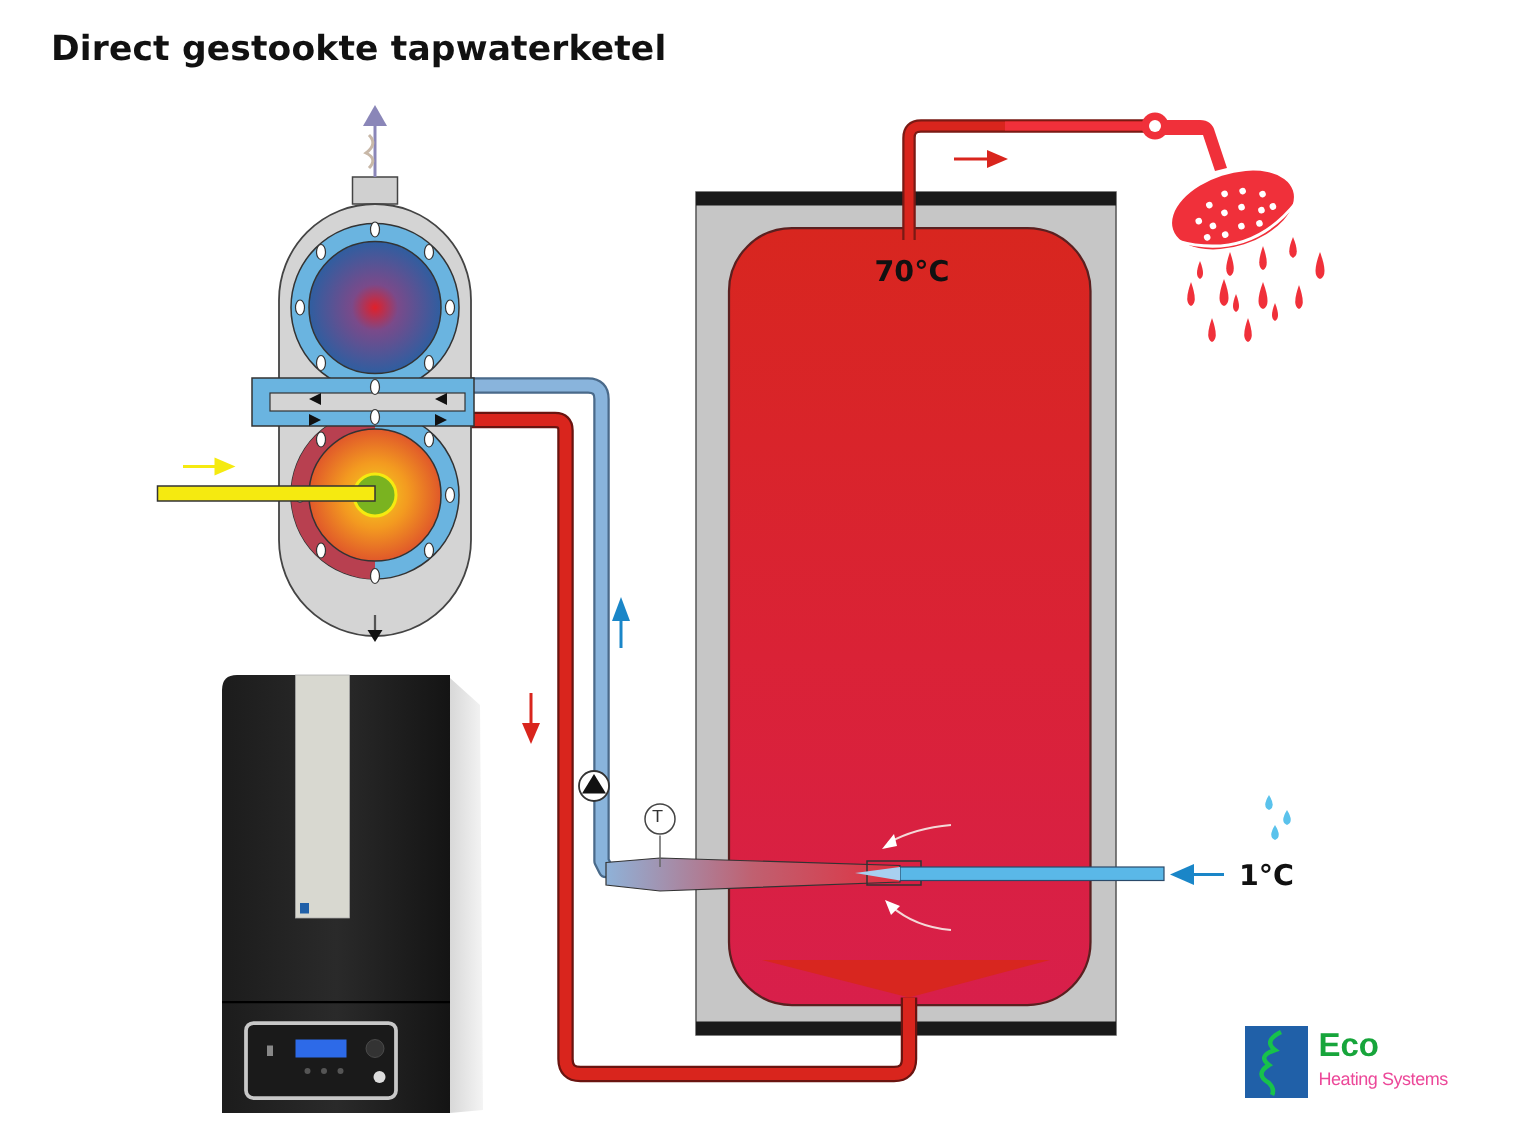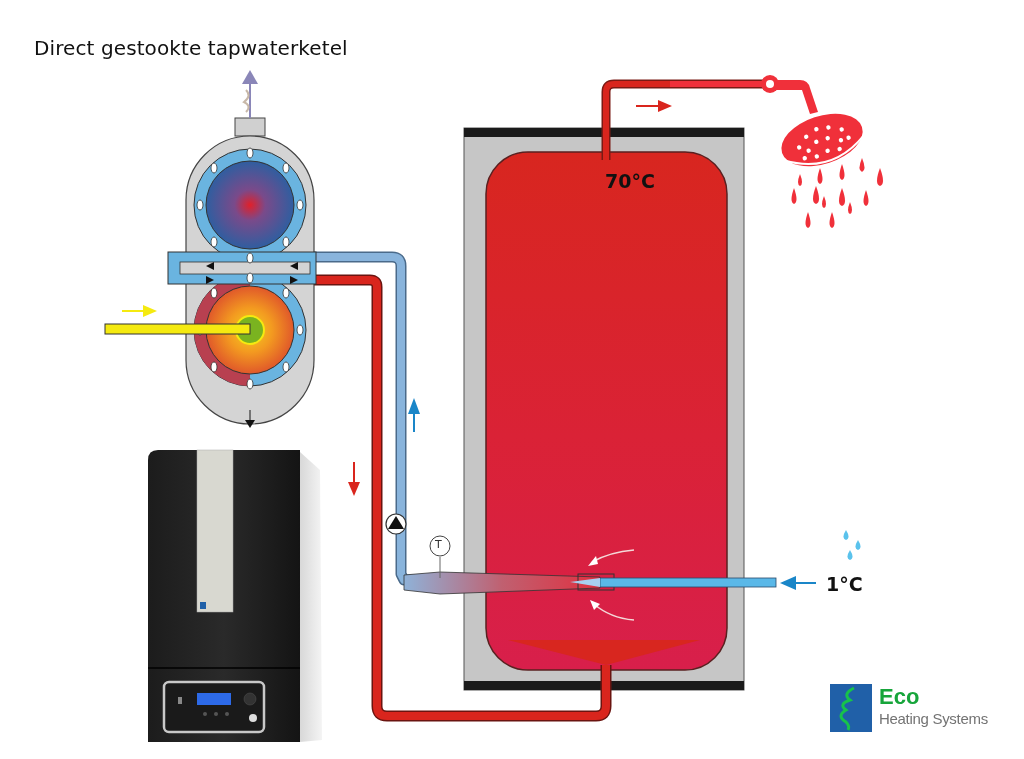--- a/index.html
+++ b/index.html
@@ -1,23 +1,23 @@
 <!DOCTYPE html>
 <html><head>
 <meta charset="utf-8">
 <style>
   html, body { margin: 0; padding: 0; background: #ffffff; }
   body { width: 1024px; height: 759px; position: relative; overflow: hidden; font-family: "DejaVu Sans", sans-serif; }
-  .title { position: absolute; left: 34px; top: 36px; font-size: 20px; font-weight: normal; color: #111; letter-spacing: 0.1px; font-family: "DejaVu Sans", sans-serif; }
+  .title { position: absolute; left: 34px; top: 20px; font-size: 23px; font-weight: bold; color: #111; letter-spacing: 0.1px; font-family: "DejaVu Sans", sans-serif; }
   .stage { position: absolute; left: 0; top: 0; width: 1024px; height: 759px; }
   .label { position: absolute; font-weight: bold; color: #111; font-size: 19px; font-family: "DejaVu Sans", sans-serif; }
   .logo { position: absolute; left: 830px; top: 684px; width: 170px; height: 52px; }
   .logo-box { position: absolute; left: 0; top: 0; width: 42px; height: 48px; background: #2060a8; }
   .logo-eco { position: absolute; left: 49px; top: 2px; font-size: 22px; font-weight: bold; color: #17a53b; font-family: "Liberation Sans", sans-serif; line-height: 22px; text-align: right; }
-  .logo-sub { position: absolute; left: 49px; top: 26px; font-size: 15px; color: #737373; font-family: "Liberation Sans", sans-serif; line-height: 18px; letter-spacing: -0.3px; }
+  .logo-sub { position: absolute; left: 49px; top: 26px; font-size: 12px; color: #ec4899; font-family: "Liberation Sans", sans-serif; line-height: 18px; letter-spacing: -0.3px; }
 </style>
 </head>
 <body>
 
 <div class="title">Direct gestookte tapwaterketel</div>
 
 <svg class="stage" width="1024" height="759" viewBox="0 0 1024 759" xmlns="http://www.w3.org/2000/svg">
   <defs>
     <linearGradient id="tankGrad" x1="0" y1="0" x2="0" y2="1">
       <stop offset="0" stop-color="#d8261f"></stop>
@@ -236,21 +236,21 @@
     <rect x="197" y="693" width="34" height="12" fill="#2d6ae8"></rect>
     <rect x="178" y="697" width="4" height="7" fill="#888"></rect>
     <circle cx="205" cy="714" r="2" fill="#555"></circle>
       <circle cx="216" cy="714" r="2" fill="#555"></circle>
       <circle cx="227" cy="714" r="2" fill="#555"></circle>
     <circle cx="250" cy="699" r="6" fill="#333" stroke="#555" stroke-width="0.5"></circle>
     <circle cx="253" cy="718" r="4" fill="#ddd"></circle>
   </g>
 </svg>
 
-<div class="label" style="left:605px; top:170px;">70°C</div>
+<div class="label" style="left:583px; top:170px;">70°C</div>
 <div class="label" style="left:826px; top:573px;">1°C</div>
 <div style="position:absolute; left:435px; top:538px; font-size:11px; color:#333; font-family:'DejaVu Sans',sans-serif;">T</div>
 
 <div class="logo">
   <div class="logo-box">
     <svg width="42" height="48" viewBox="0 0 42 48">
       <path d="M24,4 q-12,6 -4,12 q-12,4 -4,10 q-10,6 0,12 q4,4 2,8" fill="none" stroke="#17c24b" stroke-width="3"></path>
     </svg>
   </div>
   <div class="logo-eco">Eco</div>

